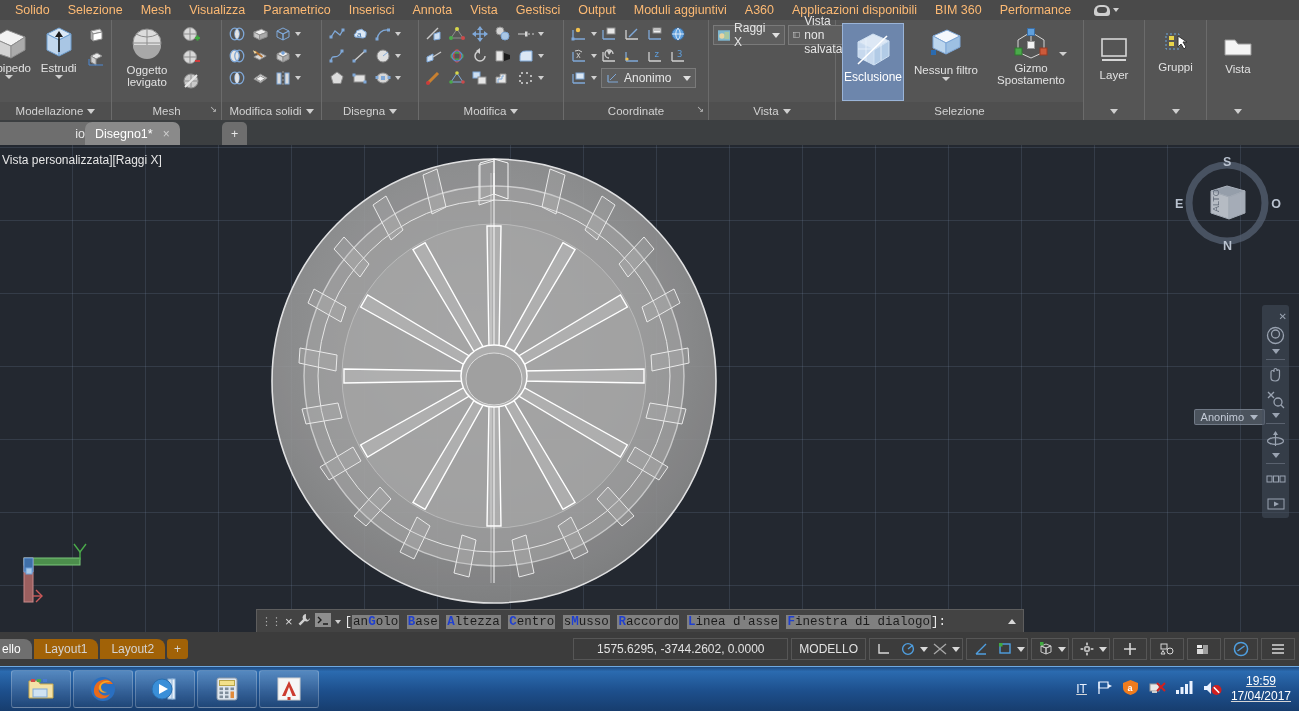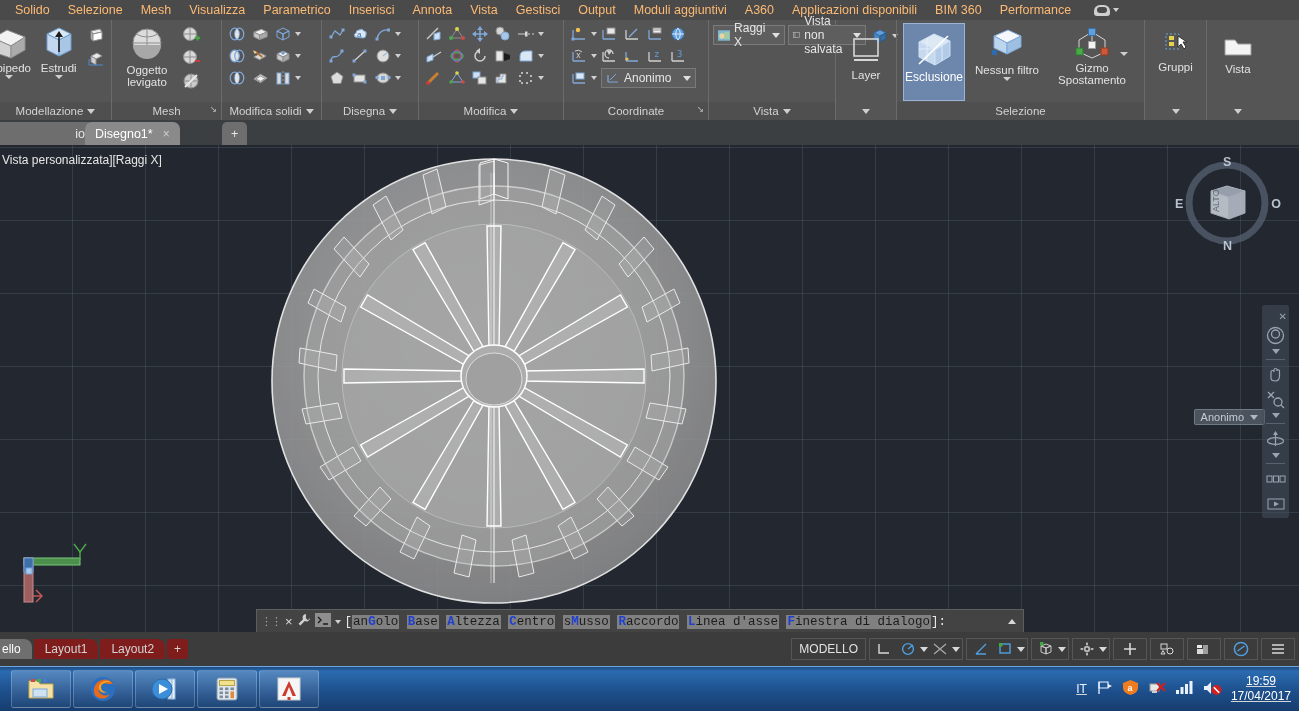--- a/index.html
+++ b/index.html
@@ -131,21 +131,21 @@
   .opt { background:#808080; color:#1c1c1c; padding:0 1px; }
   .opt b { color:#1f3fd0; font-weight:bold; }
 
   
   .statusbar {
     position:absolute; left:0; top:632px; width:1299px; height:34px; background:#3c3c3c;
     display:flex; align-items:center;
   }
   .ltab {
     height:20px; display:flex; align-items:center; padding:0 11px; font-size:12px;
-    color:#d4d4d4; background:#7f1d1d; border-radius:0 8px 0 0; margin-right:2px; cursor:default;
+    color:#d4d4d4; background:#a16207; border-radius:0 8px 0 0; margin-right:2px; cursor:default;
   }
   .ltab.active { background:#6f6f6f; color:#fff; }
   .ltab.plus { padding:0 7px; border-radius:3px; }
   .sb-cell {
     height:22px; display:flex; align-items:center; justify-content:center;
     padding:0 7px; border:1px solid #565656; color:#e2e2e2; font-size:12px;
     margin-left:3px; cursor:default;
   }
   .sb-ico { width:24px; height:22px; display:flex;align-items:center;justify-content:center;}
   .sb-caret { width:0;height:0;border-left:4px solid transparent;border-right:4px solid transparent;border-top:5px solid #d8d8d8; }
@@ -686,35 +686,20 @@
             </div>
           <div class="cart-sm"></div>
         </div>
       </div>
       <div class="ptitle">
         <span>Vista</span>
         <span class="dn"></span>
       </div>
     </div>
 
-    <div class="panel" style="width:61px">
-      <div class="body" style="justify-content:center;padding-top:14px">
-        <div class="bigbtn" style="width:56px">
-          <svg width="34" height="30" viewBox="0 0 34 30">
-            <rect x="5" y="2" width="24" height="17" fill="none" stroke="#d6d6d6" stroke-width="1.6"></rect>
-            <line x1="5" y1="23" x2="29" y2="23" stroke="#d6d6d6" stroke-width="2"></line>
-          </svg>
-          <div class="lbl">Layer</div>
-        </div>
-      </div>
-      <div class="ptitle" style="background:#555">
-        <span class="dn"></span>
-      </div>
-    </div>
-
     <div class="panel" style="width:248px">
       <div class="body" style="padding-left:6px;gap:6px">
         <div class="esclusione-btn">
           <svg width="40" height="40" viewBox="0 0 40 40">
             <polygon points="5,12 20,4 36,11 21,20" fill="#dde8f5" stroke="#cfe0f2"></polygon>
             <polygon points="5,12 21,20 21,35 5,27" fill="#c7d9ee" stroke="#cfe0f2"></polygon>
             <polygon points="21,20 36,11 36,26 21,35" fill="#b2cbe6" stroke="#cfe0f2"></polygon>
             <path d="M5 19 H21 M13 8 V31 M28 15 V30" stroke="#eaf2fb" stroke-width=".8" fill="none"></path>
             <line x1="5" y1="34" x2="34" y2="6" stroke="#ffffff" stroke-width="1.6"></line>
           </svg>
@@ -738,20 +723,35 @@
             <rect x="17.5" y="2.5" width="7" height="7" fill="#5f9fdc" stroke="#3a6ea5"></rect>
             <rect x="5" y="22" width="7" height="7" fill="#4aaa4a" stroke="#2e7a2e"></rect>
             <rect x="30" y="22" width="7" height="7" fill="#cc5a3a" stroke="#993a22"></rect>
           </svg>
           <div class="lbl">Gizmo Spostamento</div>
           <div class="cart" style="position:absolute;margin-top:26px;margin-left:64px"></div>
         </div>
       </div>
       <div class="ptitle">
         <span>Selezione</span>
+      </div>
+    </div>
+
+    <div class="panel" style="width:61px">
+      <div class="body" style="justify-content:center;padding-top:14px">
+        <div class="bigbtn" style="width:56px">
+          <svg width="34" height="30" viewBox="0 0 34 30">
+            <rect x="5" y="2" width="24" height="17" fill="none" stroke="#d6d6d6" stroke-width="1.6"></rect>
+            <line x1="5" y1="23" x2="29" y2="23" stroke="#d6d6d6" stroke-width="2"></line>
+          </svg>
+          <div class="lbl">Layer</div>
+        </div>
+      </div>
+      <div class="ptitle" style="background:#555">
+        <span class="dn"></span>
       </div>
     </div>
 
     <div class="panel" style="width:62px">
       <div class="body" style="justify-content:center;padding-top:8px">
         <div class="bigbtn" style="width:58px">
           <svg width="30" height="28" viewBox="0 0 30 28">
             <rect x="5" y="3" width="13" height="15" fill="none" stroke="#6fa8dc" stroke-dasharray="2 2"></rect>
             <rect x="8" y="5" width="5" height="4" fill="#e8d44a"></rect>
               <rect x="8" y="11" width="5" height="4" fill="#e8d44a"></rect>
@@ -1006,20 +1006,21 @@
       <span>Layout1</span>
     </div>
     <div class="ltab">
       <span>Layout2</span>
     </div>
     <div class="ltab plus">
       <span>+</span>
     </div>
 
     <div style="margin-left:auto;display:flex;align-items:center;padding-right:4px">
+      <div class="sb-cell" style="min-width:215px">1575.6295, -3744.2602, 0.0000</div>
       <div class="sb-cell">MODELLO</div>
 
       <div class="sb-cell" style="padding:0 2px">
         <span class="sb-ico">
           <svg width="16" height="14" viewBox="0 0 16 14">
               <path d="M3 2 V11 H13" stroke="#d8d8d8" stroke-width="1.4" fill="none"></path>
             </svg>
         </span>
         <span class="sb-ico">
           <svg width="16" height="14" viewBox="0 0 16 14">

